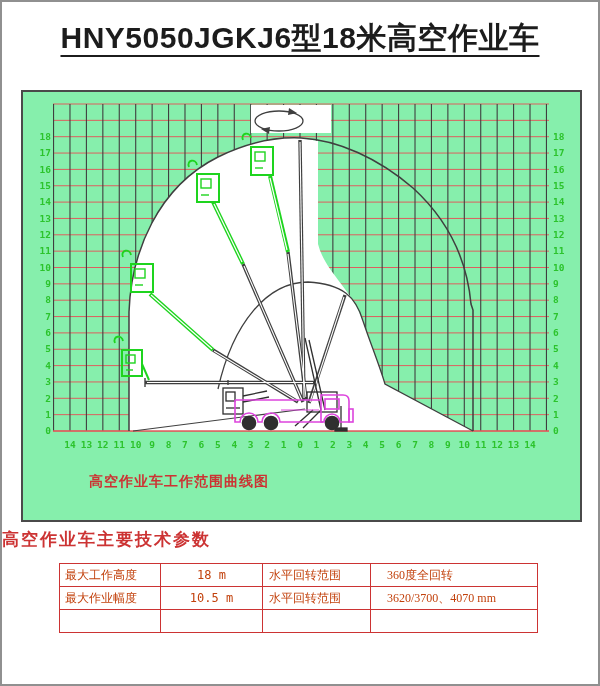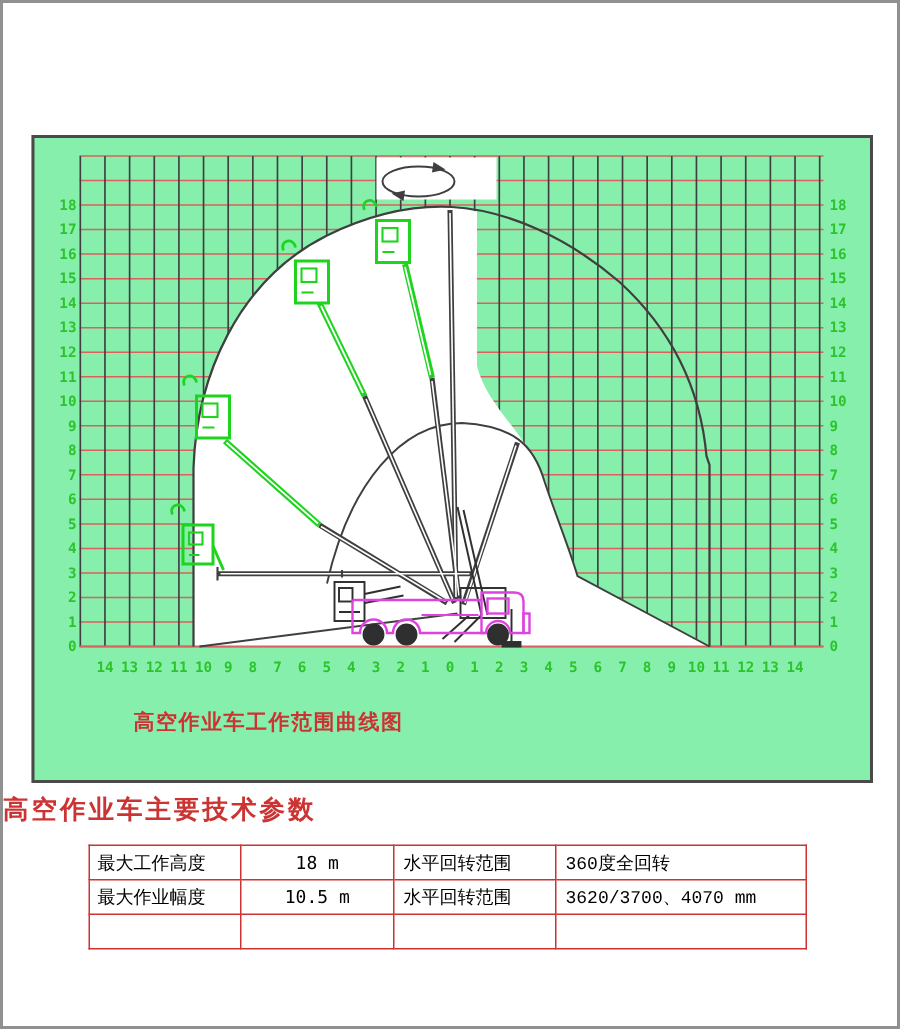--- a/index.html
+++ b/index.html
@@ -25,34 +25,35 @@
   }
   .table-title{
     position:absolute;top:526px;left:0;width:100%;text-align:left;
     font-size:17px;font-weight:bold;color:#cc3333;letter-spacing:2px;
   }
   table.params{
     position:absolute;left:57px;top:561px;width:478px;
     border-collapse:collapse;table-layout:fixed;
   }
   table.params td{
-    border:1px solid #cc3333;height:20px;color:#000000;
+    border:1px solid #cc3333;height:20px;color:#c2410c;
     font-size:12px;overflow:hidden;white-space:nowrap;
   }
   td.c0{padding-left:5px;}
   td.c1{text-align:center;font-family:"DejaVu Sans Mono",monospace;margin-left:12px;}
   td.c2{padding-left:6px;}
-  td.c3{padding-left:6px;font-family:Liberation Mono, monospace;}
+  td.c3{padding-left:16px;font-family:Liberation Serif, serif;}
   .tick{font-family:"DejaVu Sans Mono",monospace;font-size:9.5px;font-weight:bold;}
 </style>
 </head>
 <body>
 
 <div class="page">
 
+  <div class="main-title">HNY5050JGKJ6型18米高空作业车</div>
 
   <div class="chart-panel">
     <svg id="chart-svg" class="chart-svg" width="557" height="370" viewBox="0 0 557 370" xmlns="http://www.w3.org/2000/svg">
 
       <g id="grid-red" stroke="#dd5f5f" stroke-width="1">
           <line x1="30" y1="339" x2="526" y2="339"></line>
           <line x1="30" y1="322.65" x2="526" y2="322.65"></line>
           <line x1="30" y1="306.3" x2="526" y2="306.3"></line>
           <line x1="30" y1="289.95" x2="526" y2="289.95"></line>
           <line x1="30" y1="273.6" x2="526" y2="273.6"></line>

